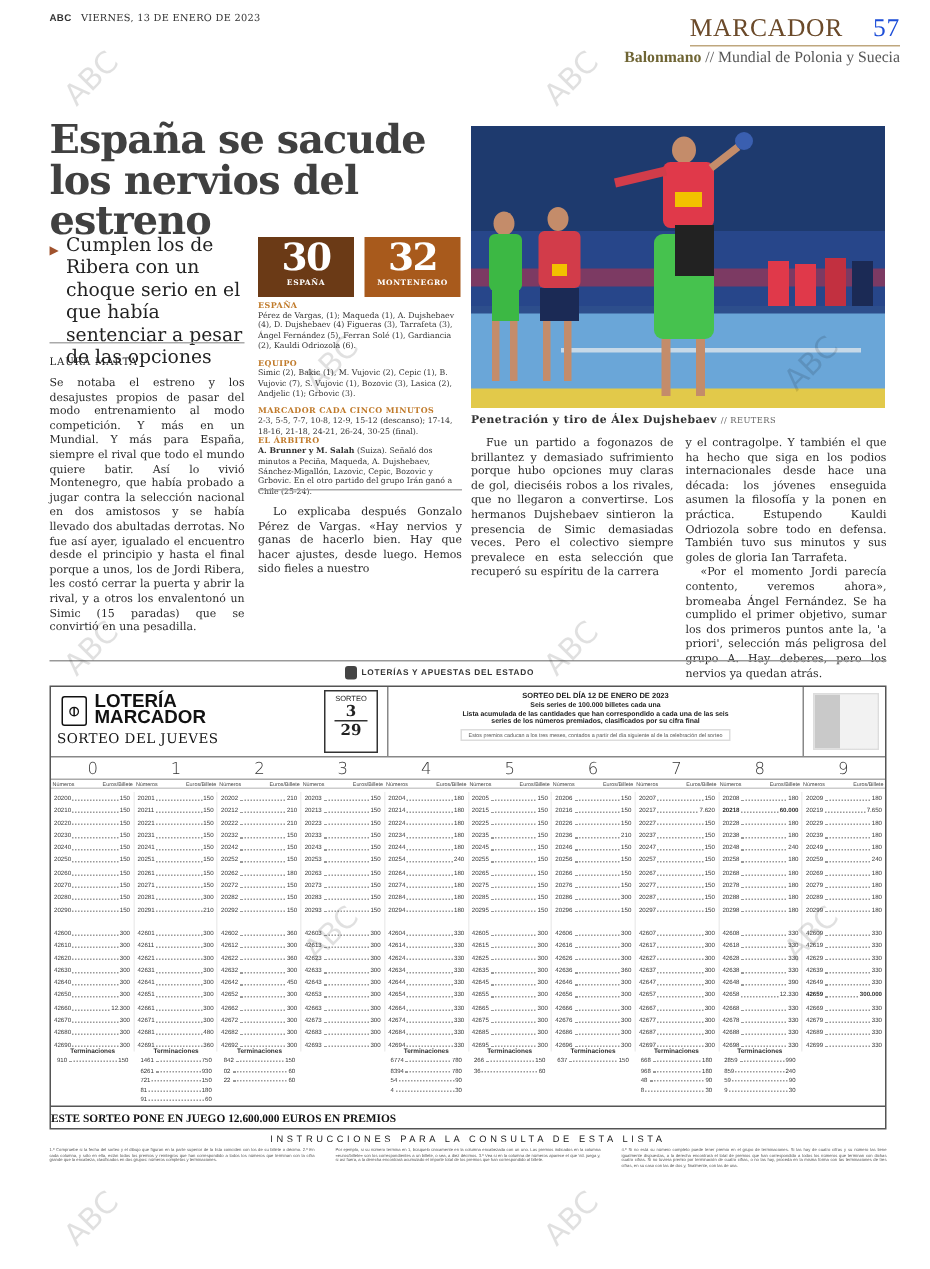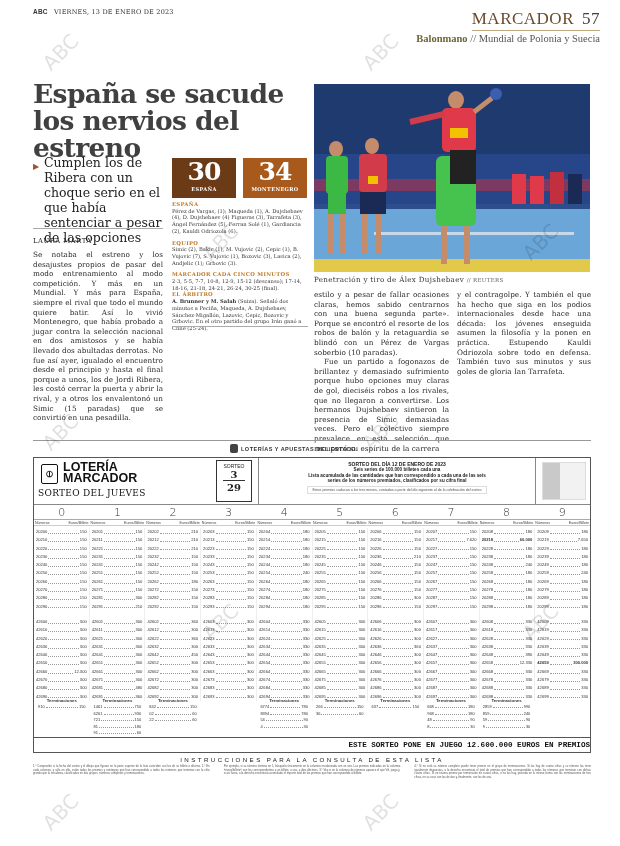--- a/index.html
+++ b/index.html
@@ -2,21 +2,21 @@
 <html><head>
 <meta charset="utf-8">
 <style>
 *{box-sizing:border-box;margin:0;padding:0}
 body{width:620px;height:846px;background:#fff;position:relative;overflow:hidden;font-family:"DejaVu Serif",serif;color:#222}
 .abs{position:absolute}
 .folio{left:33px;top:8px;font-size:6.5px;letter-spacing:.2px;color:#333}
 .folio b{font-family:"Liberation Sans",sans-serif;font-weight:700;margin-right:4px}
 .section{right:20px;top:9px;text-align:right}
 .sec-title{font-family:"Liberation Serif",serif;font-size:17px;color:#6b4a2a;letter-spacing:.5px;border-bottom:1px solid #bfa77e;padding-bottom:1px;display:inline-block}
-.sec-title .pg{color:#404040;margin-left:8px}
+.sec-title .pg{color:#1d4ed8;margin-left:20px}
 .sec-sub{font-family:"Liberation Serif",serif;font-size:10.5px;color:#555;margin-top:2px}
 .sec-sub b{color:#6f6534}
 .headline{left:33px;top:80px;width:290px;font-family:"DejaVu Serif",serif;font-weight:700;font-size:26.5px;line-height:27px;color:#404040;letter-spacing:-.6px}
 .photo{left:314px;top:84px;width:276px;height:188px;overflow:hidden;background:#2b4d8a}
 .caption{left:314px;top:275px;font-size:7.2px;color:#333;font-weight:700}
 .caption span{font-weight:400;font-size:5.5px;color:#666;letter-spacing:.3px}
 .subhead{left:33px;top:155px;width:130px;font-size:12.5px;line-height:15px;color:#222}
 .subhead .tri{color:#a0522d;font-size:8px;position:absolute;left:0;top:4px}
 .subhead p{margin-left:11px}
 .rule1{left:33px;top:228px;width:130px;border-top:1px solid #aaa}
@@ -61,21 +61,21 @@
 .grid{position:absolute;left:0;top:70px;width:100%;display:flex}
 .gcol{flex:1;font-family:"Liberation Sans",sans-serif;font-size:4.1px;line-height:8.3px;color:#333;padding:0 2px;border-right:1px solid #eee}
 .gcol:last-child{border-right:none}
 .row{display:flex;justify-content:space-between;white-space:nowrap}
 .row .dots{flex:1;border-bottom:1px dotted #999;margin:0 1px 2.5px}
 .row.b{font-weight:700}
 .gap{height:7px}
 .term{position:absolute;left:0;top:240px;width:100%;display:flex}
 .tcol{flex:1;font-family:"Liberation Sans",sans-serif;font-size:4px;line-height:6.4px;color:#333;padding:0 4px}
 .tcol h5{font-size:4.3px;font-weight:700;text-align:center}
-.total{position:absolute;left:0;top:279px;width:100%;height:16px;border-top:1px solid #555;text-align:right;font-family:Liberation Mono, monospace;font-weight:700;font-size:7.6px;line-height:15px;color:#111}
+.total{position:absolute;left:0;top:279px;width:100%;height:16px;border-top:1px solid #555;text-align:left;font-family:Liberation Serif, serif;font-weight:700;font-size:7.6px;line-height:15px;color:#111}
 .instr{left:33px;top:756px;width:558px;text-align:center;font-family:"Liberation Sans",sans-serif;font-size:6.2px;letter-spacing:2.4px;color:#222}
 .instr-cols{left:33px;top:765px;width:558px;display:flex;gap:14px}
 .instr-cols div{flex:1;font-family:"Liberation Sans",sans-serif;font-size:2.8px;line-height:3.7px;color:#555;text-align:justify}
 .wm{position:absolute;font-family:"DejaVu Sans",sans-serif;font-size:20px;color:rgba(0,0,0,.12);transform:rotate(-45deg);pointer-events:none}
 </style>
 </head>
 <body>
 
 <div class="abs folio">
   <b>ABC</b>
@@ -127,62 +127,63 @@
     <line x1="160" y1="28" x2="178" y2="14" stroke="#c48c6a" stroke-width="5"></line>
     <circle cx="182" cy="10" r="6" fill="#3a5fb0"></circle>
 
     <rect x="198" y="90" width="14" height="30" fill="#e0394a"></rect>
     <rect x="216" y="92" width="14" height="28" fill="#e0394a"></rect>
     <rect x="236" y="88" width="14" height="32" fill="#c23040"></rect>
     <rect x="254" y="90" width="14" height="30" fill="#1b2a55"></rect>
   </svg>
 </div>
 <div class="abs caption">
-  <span style="font-weight:400;font-size:7.2px;color:#333">Penetración y tiro de Álex Dujshebaev</span>
+  <span style="font-weight:700;font-size:7.2px;color:#333">Penetración y tiro de Álex Dujshebaev</span>
   <span>// REUTERS</span>
 </div>
 
 <div class="abs subhead">
   <span class="tri">▶</span>
   <p>Cumplen los de Ribera con un choque serio en el que había sentenciar a pesar de las opciones</p>
 </div>
 <div class="abs rule1"></div>
 <div class="abs byline">LAURA MARTA</div>
 
 <div class="abs score s1">
   <div class="n">30</div>
   <div class="t">ESPAÑA</div>
 </div>
 <div class="abs score s2">
-  <div class="n">34</div>
+  <div class="n">32</div>
   <div class="t">MONTENEGRO</div>
 </div>
 <div class="abs facts">
   <h4>ESPAÑA</h4>
   <p>Pérez de Vargas, (1); Maqueda (1), A. Dujshebaev (4), D. Dujshebaev (4) Figueras (3), Tarrafeta (3), Ángel Fernández (5), Ferran Solé (1), Gardiancia (2), Kauldi Odriozola (6).</p>
   <h4>EQUIPO</h4>
   <p>Simic (2), Bakic (1), M. Vujovic (2), Cepic (1), B. Vujovic (7), S. Vujovic (1), Bozovic (3), Lasica (2), Andjelic (1); Grbovic (3).</p>
   <h4>MARCADOR CADA CINCO MINUTOS</h4>
   <p>2-3, 5-5, 7-7, 10-8, 12-9, 15-12 (descanso); 17-14, 18-16, 21-18, 24-21, 26-24, 30-25 (final).</p>
   <h4 style="margin-top:0">EL ÁRBITRO</h4>
   <p><b>A. Brunner y M. Salah</b><span> (Suiza). Señaló dos minutos a Peciña, Maqueda, A. Dujshebaev, Sánchez-Migallón, Lazovic, Cepic, Bozovic y Grbovic. En el otro partido del grupo Irán ganó a Chile (25-24).</span></p>
 </div>
 <div class="abs rule2"></div>
 
 <div class="abs col c1">
   <p>Se notaba el estreno y los desajustes propios de pasar del modo entrenamiento al modo competición. Y más en un Mundial. Y más para España, siempre el rival que todo el mundo quiere batir. Así lo vivió Montenegro, que había probado a jugar contra la selección nacional en dos amistosos y se había llevado dos abultadas derrotas. No fue así ayer, igualado el encuentro desde el principio y hasta el final porque a unos, los de Jordi Ribera, les costó cerrar la puerta y abrir la rival, y a otros los envalentonó un Simic (15 paradas) que se convirtió en una pesadilla.</p>
 </div>
 <div class="abs col c2">
+  <p class="ind">Lo explicaba después Gonzalo Pérez de Vargas. «Hay nervios y ganas de hacerlo bien. Hay que hacer ajustes, desde luego. Hemos sido fieles a nuestro</p>
 </div>
 <div class="abs col c3">
-  <p>estilo y a pesar de fallar ocasiones claras, hemos sabido centrarnos con una buena segunda parte». Porque se encontró el resorte de los robos de balón y la retaguardia se blindó con un Pérez de Vargas soberbio (10 paradas).</p>
   <p class="ind">Fue un partido a fogonazos de brillantez y demasiado sufrimiento porque hubo opciones muy claras de gol, dieciséis robos a los rivales, que no llegaron a convertirse. Los hermanos Dujshebaev sintieron la presencia de Simic demasiadas veces. Pero el colectivo siempre prevalece en esta selección que recuperó su espíritu de la carrera</p>
 </div>
 <div class="abs col c4">
   <p>y el contragolpe. Y también el que ha hecho que siga en los podios internacionales desde hace una década: los jóvenes enseguida asumen la filosofía y la ponen en práctica. Estupendo Kauldi Odriozola sobre todo en defensa. También tuvo sus minutos y sus goles de gloria Ian Tarrafeta.</p>
+  <p class="ind">«Por el momento Jordi parecía contento, veremos ahora», bromeaba Ángel Fernández. Se ha cumplido el primer objetivo, sumar los dos primeros puntos ante la, 'a priori', selección más peligrosa del grupo A. Hay deberes, pero los nervios ya quedan atrás.</p>
 </div>
 
 <div class="abs rule3"></div>
 
 <div class="abs lot-brand">
   <span class="ic"></span>
   <span>LOTERÍAS Y APUESTAS DEL ESTADO</span>
 </div>
 
 <div class="abs lot">

